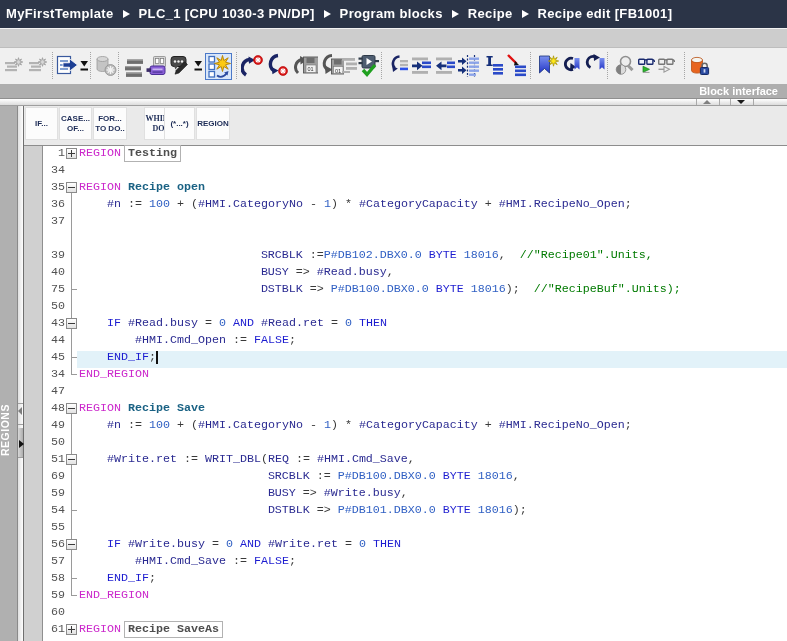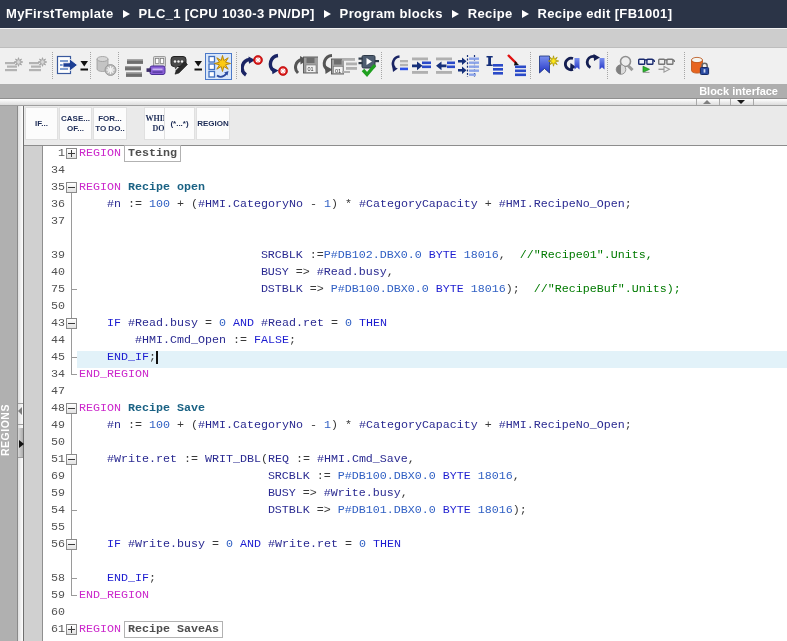--- a/index.html
+++ b/index.html
@@ -495,20 +495,24 @@
       <span class="code">                           <span class="v">DSTBLK</span> <span class="o">=&gt;</span> <span class="n">P#DB101.DBX0.0</span> <span class="k">BYTE</span> <span class="n">18016</span><span class="o">);</span></span>
     </div>
     <div class="row" style="top:374px">
       <span class="num">55</span>
     </div>
     <div class="row" style="top:391px">
       <span class="num">56</span>
       <div class="fbox minus" style="top:3px"></div>
       <span class="code">    <span class="k">IF</span> <span class="v">#Write.busy</span> <span class="o">=</span> <span class="n">0</span> <span class="k">AND</span> <span class="v">#Write.ret</span> <span class="o">=</span> <span class="n">0</span> <span class="k">THEN</span></span>
     </div>
+    <div class="row" style="top:408px">
+      <span class="num">57</span>
+      <span class="code">        <span class="v">#HMI.Cmd_Save</span> <span class="o">:=</span> <span class="k">FALSE</span><span class="o">;</span></span>
+    </div>
     <div class="row" style="top:425px">
       <span class="num">58</span>
       <span class="code">    <span class="k">END_IF</span><span class="o">;</span></span>
     </div>
     <div class="row" style="top:442px">
       <span class="num">59</span>
       <span class="code"><span class="r">END_REGION</span></span>
     </div>
     <div class="row" style="top:459px">
       <span class="num">60</span>

